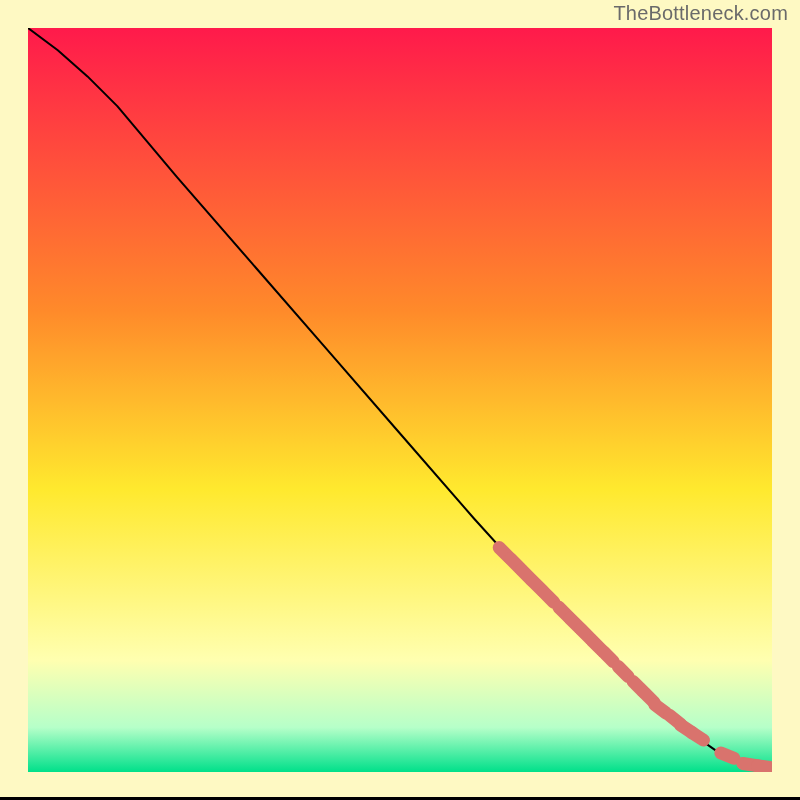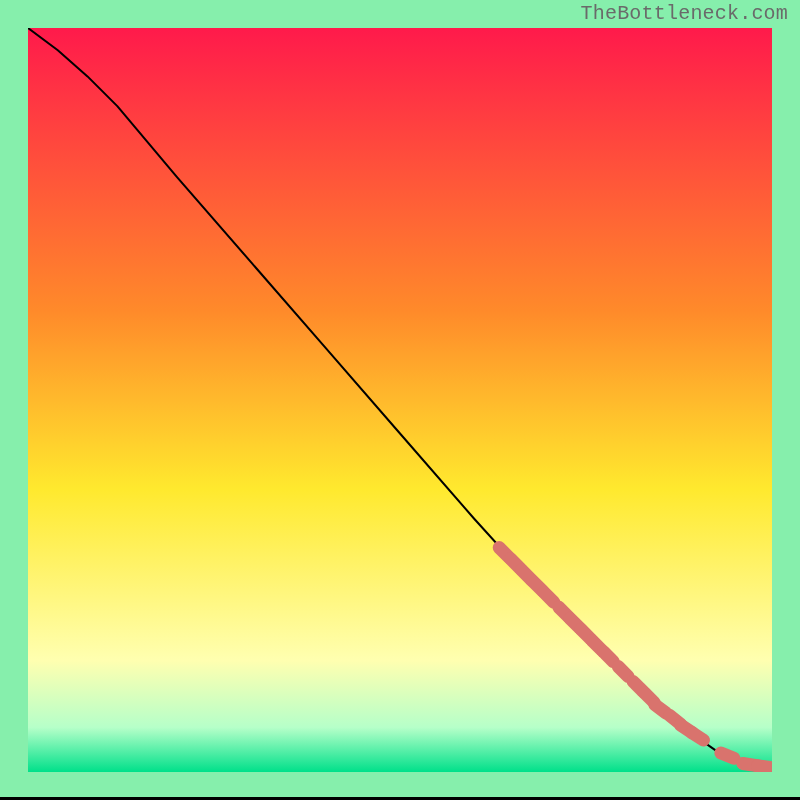--- a/index.html
+++ b/index.html
@@ -8,22 +8,21 @@
     width: 800px;
     height: 800px;
     background: #000;
     font-family: Arial, Helvetica, sans-serif;
     overflow: hidden;
   }
   .frame {
     position: relative;
     width: 800px;
     height: 797px;
-    background: #86efac;
-    font-family: Liberation Mono, monospace;
+    background: #fef9c3;
   }
   .watermark {
     position: absolute;
     top: 2px;
     right: 12px;
     color: #6a6a6a;
     font-size: 20px;
     font-weight: 500;
     letter-spacing: 0.2px;
     z-index: 40;

